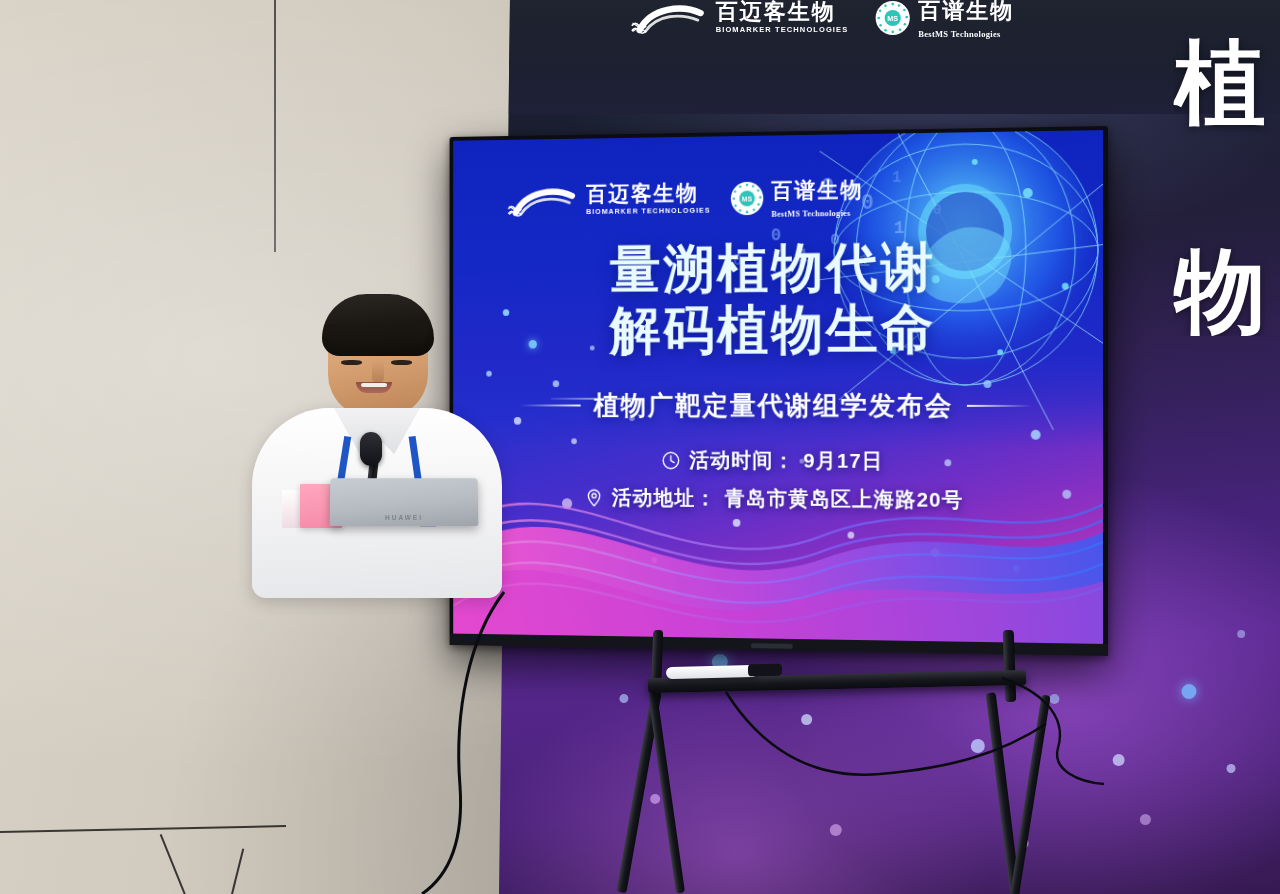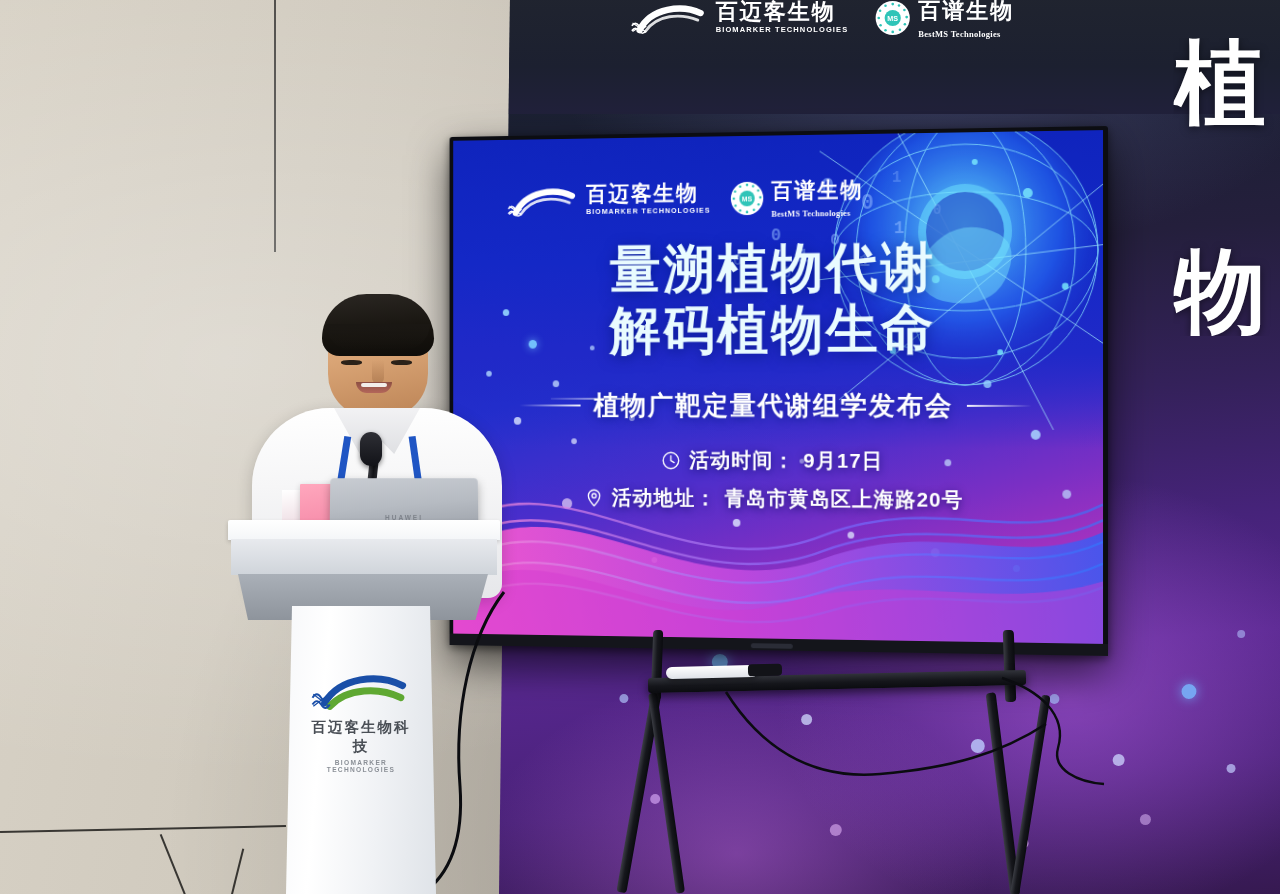--- a/index.html
+++ b/index.html
@@ -470,32 +470,14 @@
     <div class="mic-arm"></div>
     <div class="mic-head"></div>
   </div>
 
   <div class="paper-w"></div>
   <div class="paper"></div>
   <div class="laptop">
     <span class="bm">HUAWEI</span>
   </div>
 
-  <div class="podium">
-    <div class="pod-top"></div>
-    <div class="pod-face"></div>
-    <div class="pod-under"></div>
-    <div class="pod-col">
-      <div class="pod-logo">
-        <svg style="width:104px;height:42px;" viewBox="0 0 120 48">
-          <path d="M18 40 C 36 10, 80 6, 108 20" stroke="#1a4fa8" stroke-width="8" fill="none" stroke-linecap="round"></path>
-          <path d="M24 44 C 44 22, 82 22, 106 34" stroke="#5fa832" stroke-width="8" fill="none" stroke-linecap="round"></path>
-          <path d="M4 42 q5 -8 10 0 q5 8 10 0" stroke="#1a4fa8" stroke-width="2.2" fill="none"></path>
-          <path d="M4 34 q5 -8 10 0 q5 8 10 0" stroke="#1a4fa8" stroke-width="2.2" fill="none"></path>
-          <path d="M5 30 l18 14 M5 44 l18 -14" stroke="#1a4fa8" stroke-width="1.5"></path>
-        </svg>
-        <span class="cn">百迈客生物科技</span>
-        <span class="en">BIOMARKER TECHNOLOGIES</span>
-      </div>
-    </div>
-  </div>
 
 </div>
 
 </body></html>

